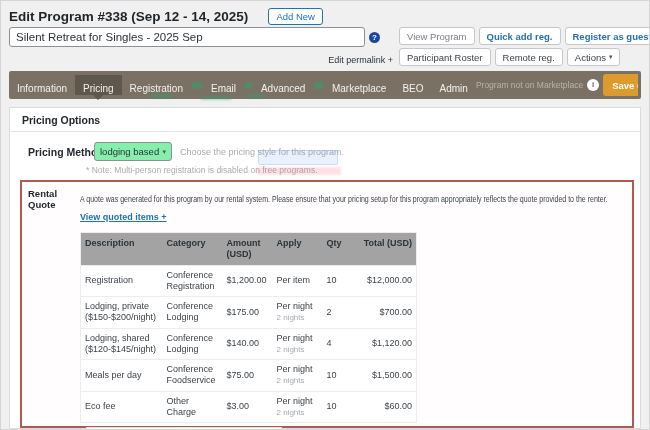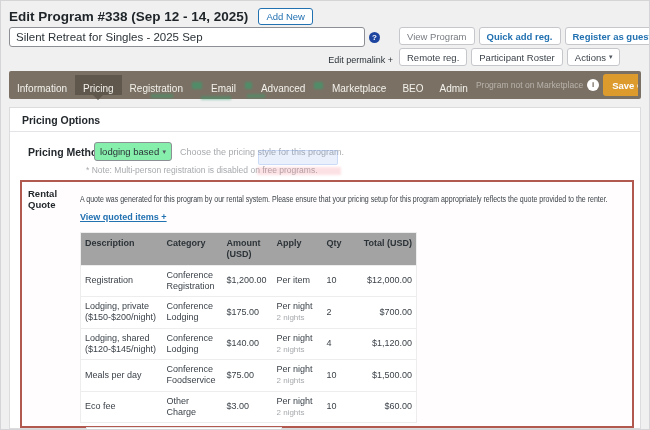--- a/index.html
+++ b/index.html
@@ -1,21 +1,21 @@
 <!DOCTYPE html>
 <html><head>
 <meta charset="utf-8">
 <style>
   * { margin:0; padding:0; box-sizing:border-box; }
   body { background:#e8e8ea; font-family:"Liberation Sans", sans-serif; }
   .frame{position:relative;width:650px;height:430px;background:#f0f0f1;border:1px solid #d5d5d8;overflow:hidden;}
 
   
   .hdr{padding:6px 8px 0;}
-  .hdr-row1{display:flex;align-items:center;gap:10px;height:18px;}
+  .hdr-row1{display:flex;align-items:center;gap:20px;height:18px;}
   .page-title{font-size:13.5px;font-weight:700;color:#1d2327;white-space:nowrap;}
   .btn{display:inline-flex;align-items:center;justify-content:center;gap:3px;background:#fff;border:1px solid #c5c7ca;border-radius:3px;font-size:9.5px;padding:0 7px;height:18px;color:#3c434a;cursor:pointer;white-space:nowrap;font-family:inherit;}
   .btn.addnew{color:#2271b1;border-color:#2271b1;height:17px;font-weight:400;}
   .btn.blue{color:#2271b1;font-weight:700;}
   .btn.gray{color:#787c82;}
   .hdr-row2{display:flex;margin-top:2px;}
   .title-col{width:400px;}
   .input-wrap{display:flex;align-items:center;gap:4px;}
   .title-input{width:356px;height:20px;border:1px solid #8c8f94;border-radius:3px;font-size:11.5px;padding:0 6px;color:#2c3338;background:#fff;font-family:inherit;}
   .help-icon{display:inline-block;width:11px;height:11px;border-radius:50%;background:#1e46a0;color:#fff;font-size:8px;line-height:11px;text-align:center;font-weight:700;cursor:pointer;}
@@ -85,22 +85,22 @@
         </div>
         <div class="permalink">Edit permalink +</div>
       </div>
       <div class="btn-grid">
         <div class="btn-row">
           <button class="btn gray">View Program</button>
           <button class="btn blue">Quick add reg.</button>
           <button class="btn blue">Register as guest</button>
         </div>
         <div class="btn-row">
+          <button class="btn">Participant Roster</button>
           <button class="btn">Remote reg.</button>
-          <button class="btn">Participant Roster</button>
           <button class="btn">
               <span>Actions</span>
               <span class="chev-sm">▾</span>
             </button>
         </div>
       </div>
     </div>
   </div>
 
   <div class="navbar">

